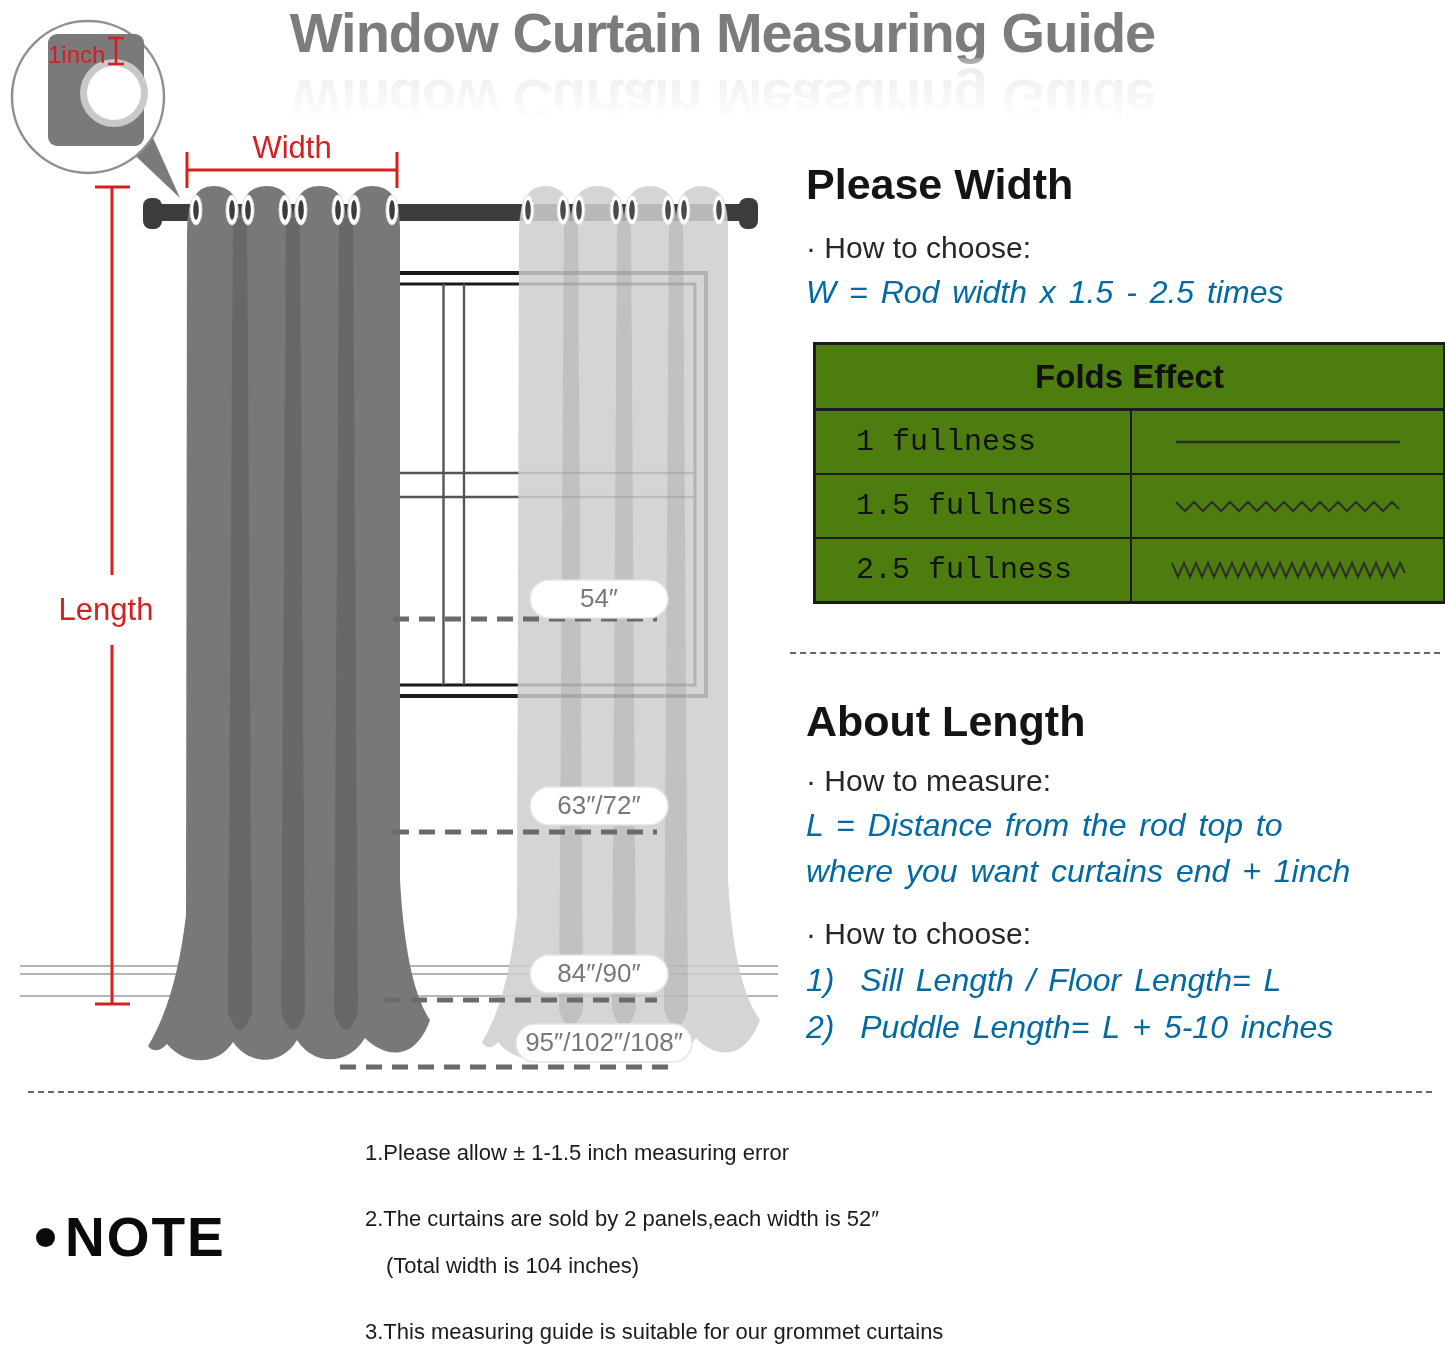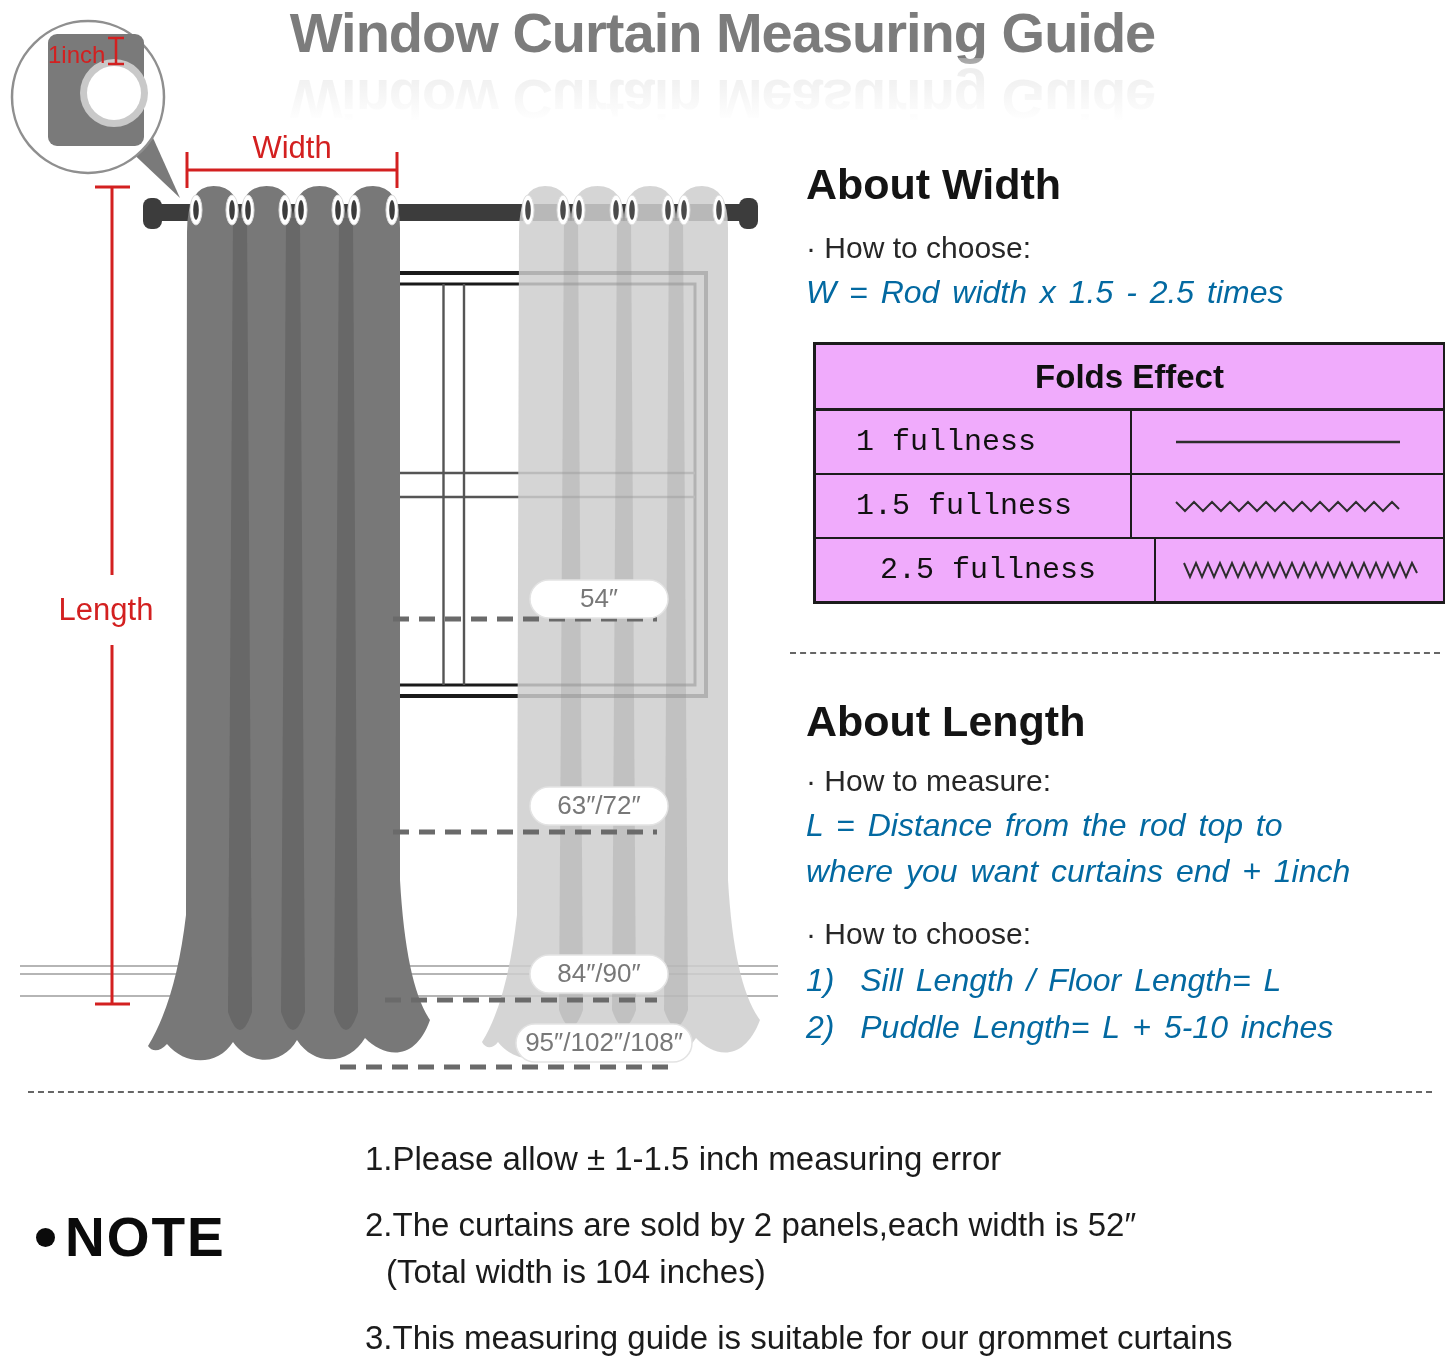--- a/index.html
+++ b/index.html
@@ -12,35 +12,35 @@
   #title-reflection{left:0;top:60px;width:1445px;height:72px;text-align:center;font-size:56px;
          font-weight:bold;letter-spacing:-1px;color:#7c7c7c;transform:scaleY(-1);
          opacity:.22;overflow:hidden;}
   #title-fade{left:0;top:58px;width:1445px;height:80px;
          background:linear-gradient(to bottom,rgba(255,255,255,.30),#ffffff 80%);}
   
   .h2{font-size:43px;font-weight:bold;color:#141414;}
   .bullet-line{font-size:30px;color:#272727;}
   .formula{font-size:32px;color:#0369a1;word-spacing:4px;white-space:pre-wrap;font-style:italic;}
   
-  #folds-table{left:813px;top:342px;width:627px;border:3px solid #1c1c1c;background:#f0abfc;}
+  #folds-table{left:813px;top:342px;width:627px;border:3px solid #1c1c1c;background:#4d7c0f;}
   #folds-header{height:63px;border-bottom:3px solid #1c1c1c;display:flex;align-items:center;
          justify-content:center;font-size:33px;font-weight:bold;color:#101010;}
   .folds-row{display:flex;height:62px;border-bottom:2px solid #1c1c1c;}
-  .folds-row:last-child{border-bottom:none;padding-left:24px;}
+  .folds-row:last-child{border-bottom:none;}
   .folds-label{width:316px;border-right:2px solid #1c1c1c;display:flex;align-items:center;
          padding-left:40px;font-size:30px;color:#111;box-sizing:border-box;font-family:Liberation Mono, monospace;}
   .folds-pattern{flex:1;display:flex;align-items:center;justify-content:center;}
   
   .dash-sep{border-top:2px dashed #666;height:0;}
   
   #note-group{left:36px;top:1205px;display:flex;align-items:center;gap:10px;}
   #note-dot{width:19px;height:19px;border-radius:50%;background:#0b0b0b;}
   #note-word{font-size:55px;font-weight:bold;color:#0b0b0b;letter-spacing:2px;}
-  .note-line{font-size:33px;color:#1b1b1b;white-space:pre-wrap;}
+  .note-line{font-size:22px;color:#1b1b1b;white-space:pre-wrap;}
 </style>
 </head>
 <body>
 
 <div id="canvas">
 
   <div class="abs" id="title">Window Curtain Measuring Guide</div>
   <div class="abs" id="title-reflection">Window Curtain Measuring Guide</div>
   <div class="abs" id="title-fade"></div>
 
@@ -182,21 +182,21 @@
       <circle cx="114" cy="93" r="27" fill="#ffffff"></circle>
       <text x="48" y="63" font-size="24" fill="#d32020">1inch</text>
       <g stroke="#d32020" stroke-width="2.5">
         <line x1="116" y1="38" x2="116" y2="64"></line>
         <line x1="108" y1="38" x2="124" y2="38"></line>
         <line x1="108" y1="64" x2="124" y2="64"></line>
       </g>
     </g>
   </svg>
 
-  <div class="abs h2" style="left:806px;top:160px">About Width</div>
+  <div class="abs h2" style="left:806px;top:160px">Please Width</div>
   <div class="abs bullet-line" style="left:806px;top:231px">· How to choose:</div>
   <div class="abs formula" style="left:806px;top:274px">W = Rod width x 1.5 - 2.5 times</div>
 
   <div class="abs" id="folds-table">
     <div id="folds-header">Folds Effect</div>
     <div class="folds-row">
       <div class="folds-label">1 fullness</div>
       <div class="folds-pattern">
         <svg width="240" height="24">
             <line x1="8" y1="12" x2="232" y2="12" stroke="#2d2d2d" stroke-width="2.4"></line>

